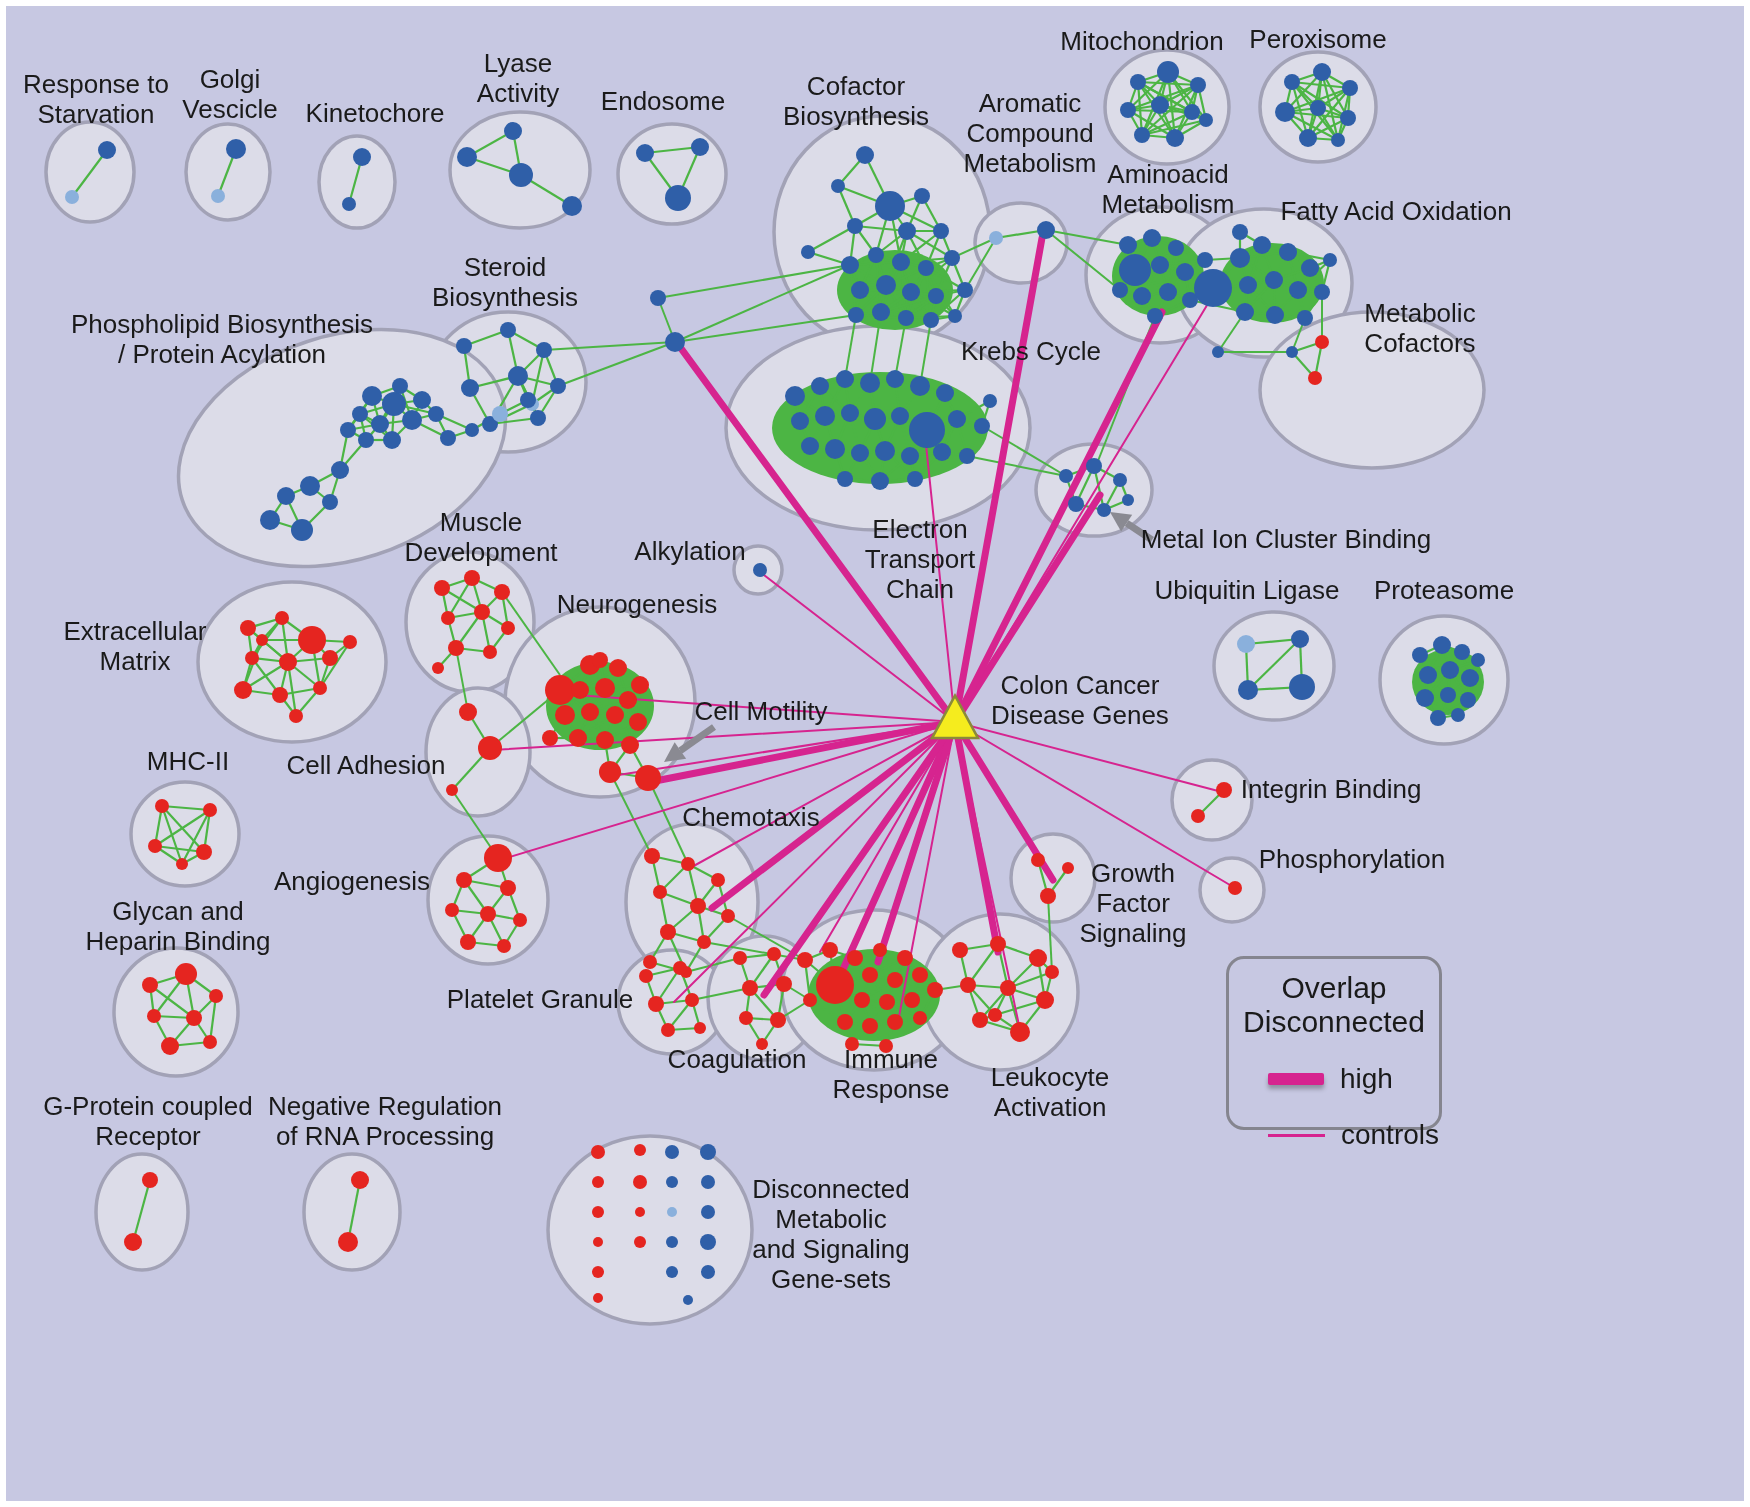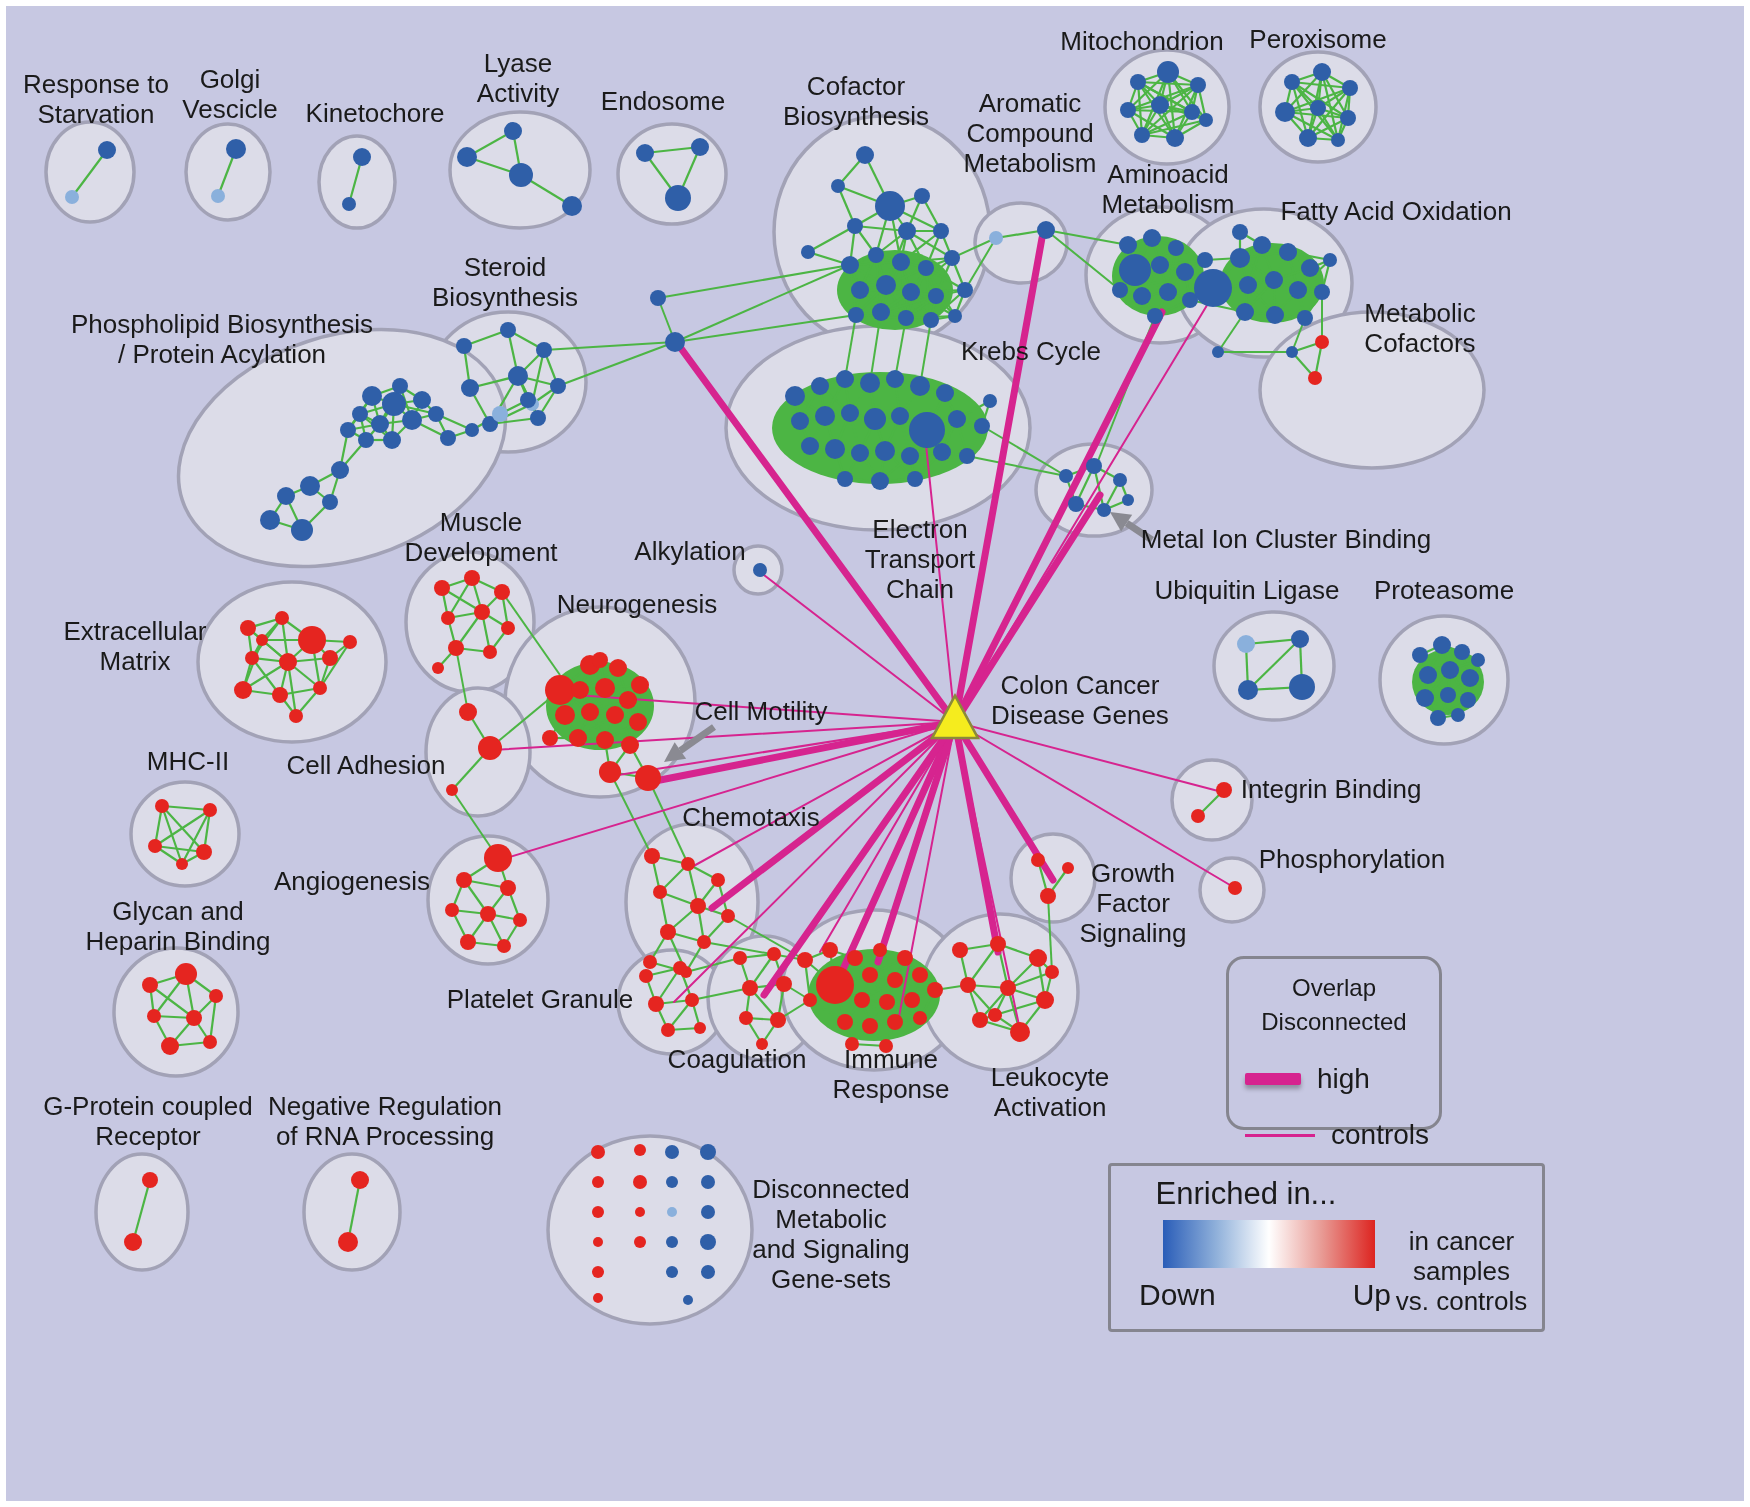--- a/index.html
+++ b/index.html
@@ -4,22 +4,22 @@
 <title>Enrichment Map</title>
 <style>
   html,body{margin:0;padding:0;background:#ffffff;}
   .stage{position:relative;width:1750px;height:1507px;background:#ffffff;overflow:hidden;
          font-family:"Liberation Sans",sans-serif;color:#1a1a1a;}
   .bg{position:absolute;inset:6px;background:#c7c8e2;}
   svg#graph{position:absolute;left:0;top:0;width:1750px;height:1507px;}
   svg#graph text{font-family:"Liberation Sans",sans-serif;}
   .legend{position:absolute;box-sizing:border-box;border:3px solid #85858f;}
   .legend-overlap{left:1226px;top:956px;width:216px;height:174px;border-radius:18px;padding-top:12px;}
-  .legend-overlap .legend-title{text-align:center;font-size:24px;line-height:34px;}
-  .legend-row{display:flex;align-items:center;gap:16px;padding-left:16px;margin-top:24px;font-size:28px;}
+  .legend-overlap .legend-title{text-align:center;font-size:30px;line-height:34px;}
+  .legend-row{display:flex;align-items:center;gap:16px;padding-left:16px;margin-top:24px;font-size:28px;margin-left:23px;}
   .sig-high{display:inline-block;width:56px;height:12px;border-radius:2px;box-shadow:0 4px 4px rgba(40,40,40,0.35);}
   .sig-mod{display:inline-block;width:70px;height:3px;}
   .legend-enriched{left:1108px;top:1163px;width:437px;height:169px;border-radius:4px;padding-top:10px;}
   .enr-title{width:270px;text-align:center;font-size:31px;}
   .enr-body{display:flex;}
   .enr-grad-col{width:270px;box-sizing:border-box;padding-left:52px;padding-top:8px;}
   .grad-bar{width:212px;height:48px;}
   .grad-labels{display:flex;justify-content:space-between;width:252px;margin-left:-24px;margin-top:10px;
                font-size:30px;}
   .enr-right{flex:1;text-align:center;font-size:26px;line-height:30px;padding-top:14px;}
@@ -1195,30 +1195,13 @@
     <div class="legend-row">
       <span class="sig-high" style="background: rgb(214, 36, 143);"></span>
       <span>high</span>
     </div>
     <div class="legend-row">
       <span class="sig-mod" style="background: rgb(214, 36, 143);"></span>
       <span>controls</span>
     </div>
   </div>
 
-  <div class="legend legend-enriched">
-    <div class="enr-title">Enriched in...</div>
-    <div class="enr-body">
-      <div class="enr-grad-col">
-        <div class="grad-bar" style="background: linear-gradient(to right, rgb(42, 93, 184), rgb(143, 176, 218), rgb(255, 255, 255), rgb(232, 154, 148), rgb(221, 36, 32));"></div>
-        <div class="grad-labels">
-          <span>Down</span>
-          <span>Up</span>
-        </div>
-      </div>
-      <div class="enr-right">
-        <div>in cancer</div>
-        <div>samples</div>
-        <div>vs. controls</div>
-      </div>
-    </div>
-  </div>
 </div>
 
 </body></html>

